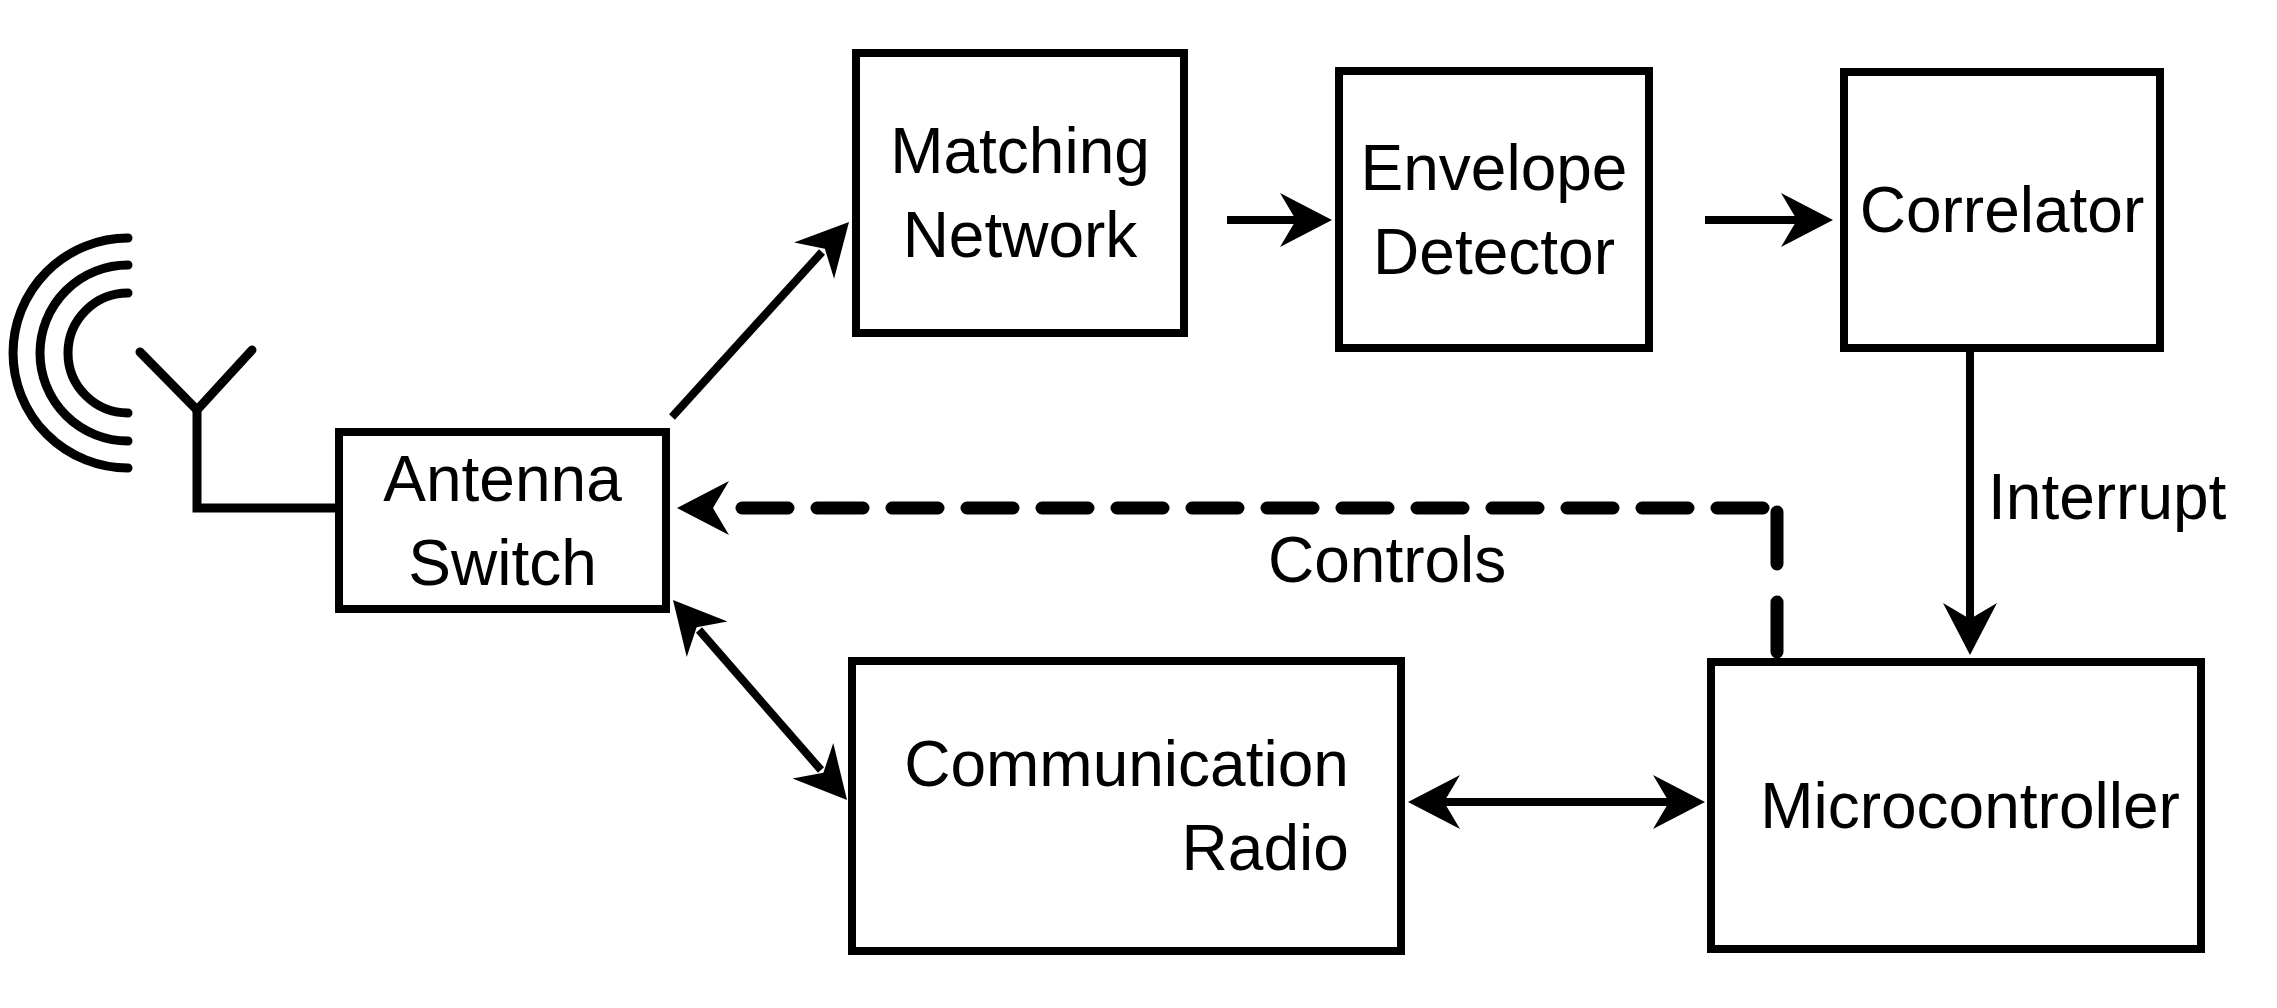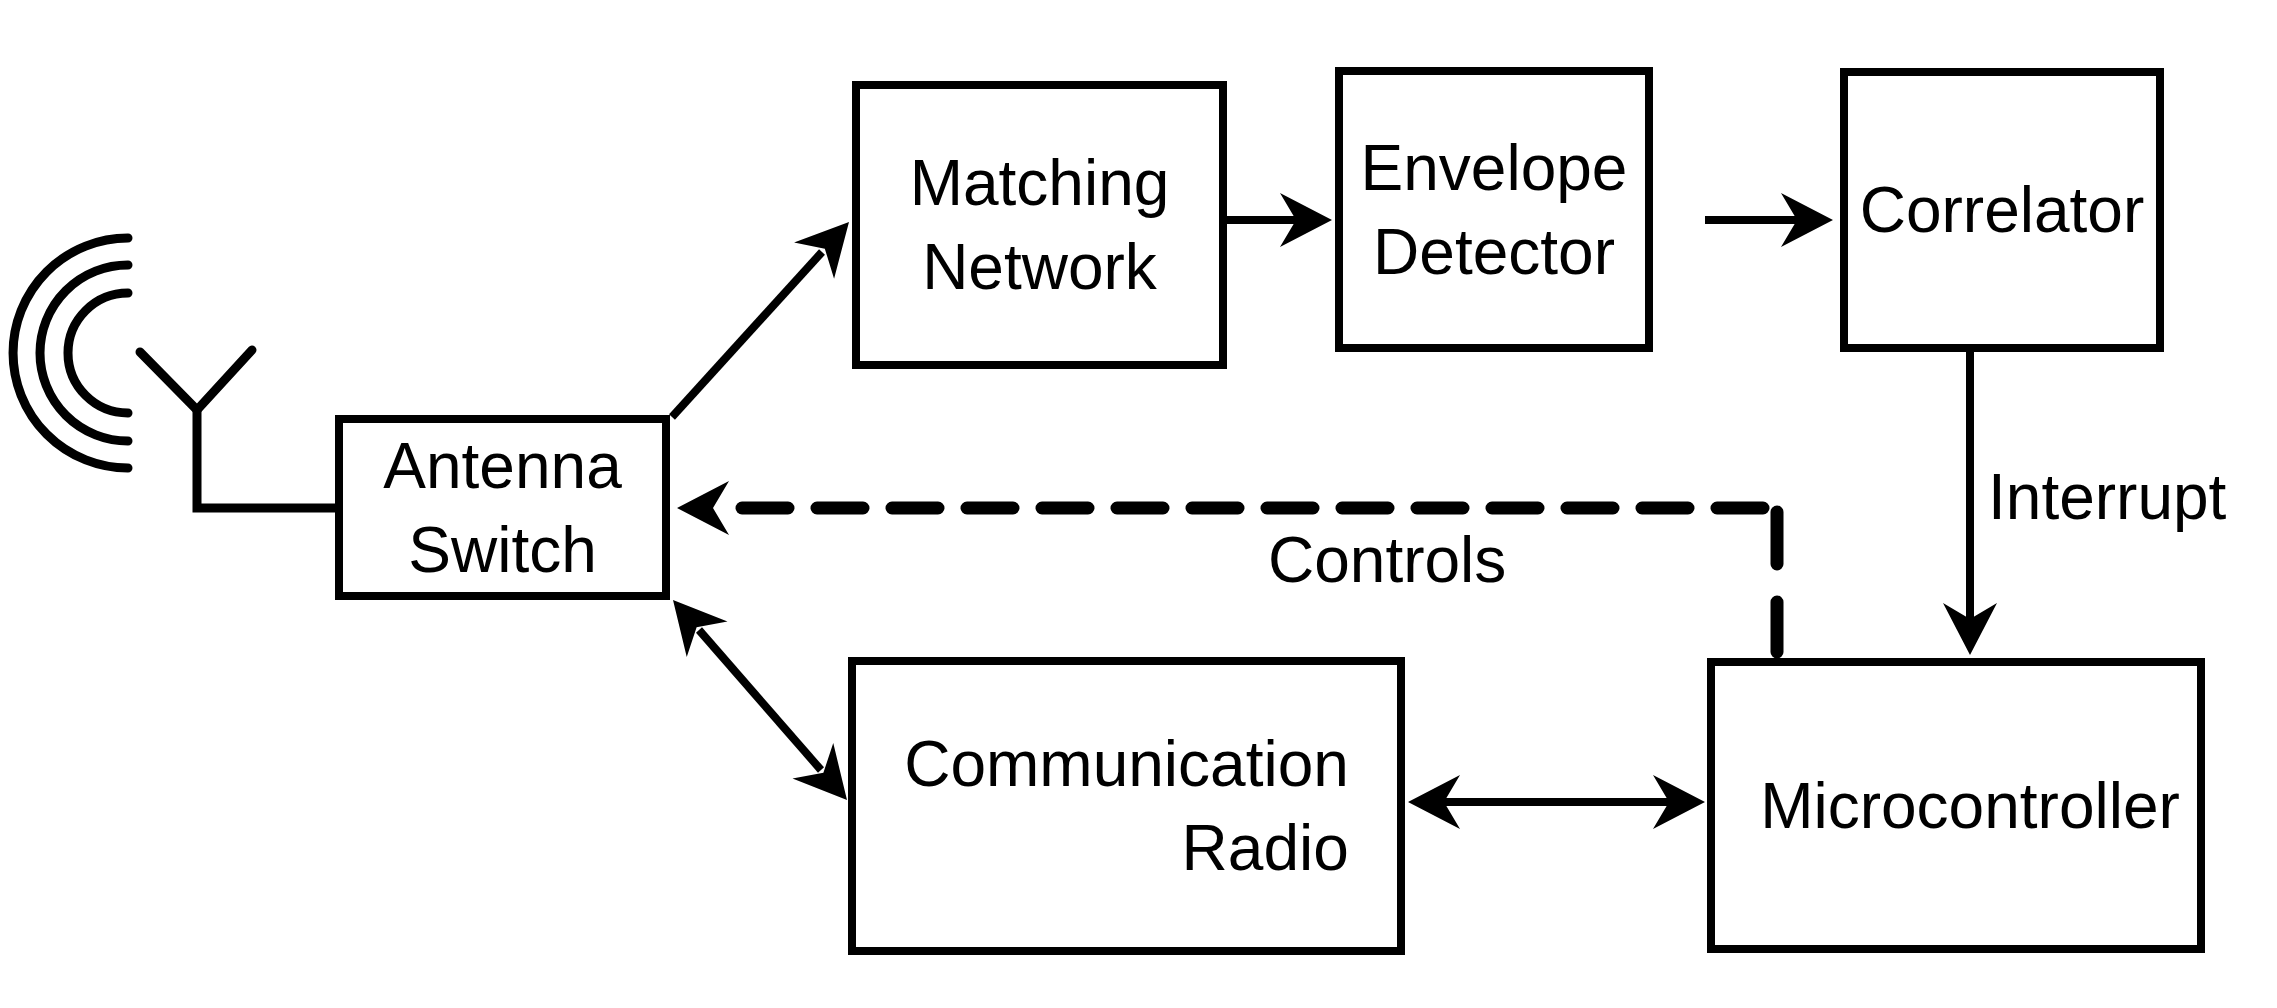--- a/index.html
+++ b/index.html
@@ -19,22 +19,22 @@
     display:flex;align-items:center;justify-content:center;
     text-align:center;
     font-size:64px;line-height:84px;color:#000;
     white-space:pre-line;
   }
   .edge-label{
     position:absolute;
     font-size:64px;line-height:70px;color:#000;
     white-space:nowrap;
   }
-  #blk-antenna-switch     {left:335px;top:415px;width:335px;height:185px;}
-  #blk-matching-network   {left:852px;top:81px;width:375px;height:288px;}
+  #blk-antenna-switch     {left:335px;top:428px;width:335px;height:185px;}
+  #blk-matching-network   {left:852px;top:49px;width:336px;height:288px;}
   #blk-envelope-detector  {left:1335px;top:67px;width:318px;height:285px;}
   #blk-correlator         {left:1840px;top:68px;width:324px;height:284px;}
   #blk-microcontroller    {left:1707px;top:658px;width:498px;height:295px;padding-left:28px;}
   #blk-communication-radio{left:848px;top:657px;width:557px;height:298px;text-align:right;}
   #lbl-interrupt{left:1988px;top:462px;}
   #lbl-controls {left:1268px;top:525px;}
 </style>
 </head>
 <body>
 

